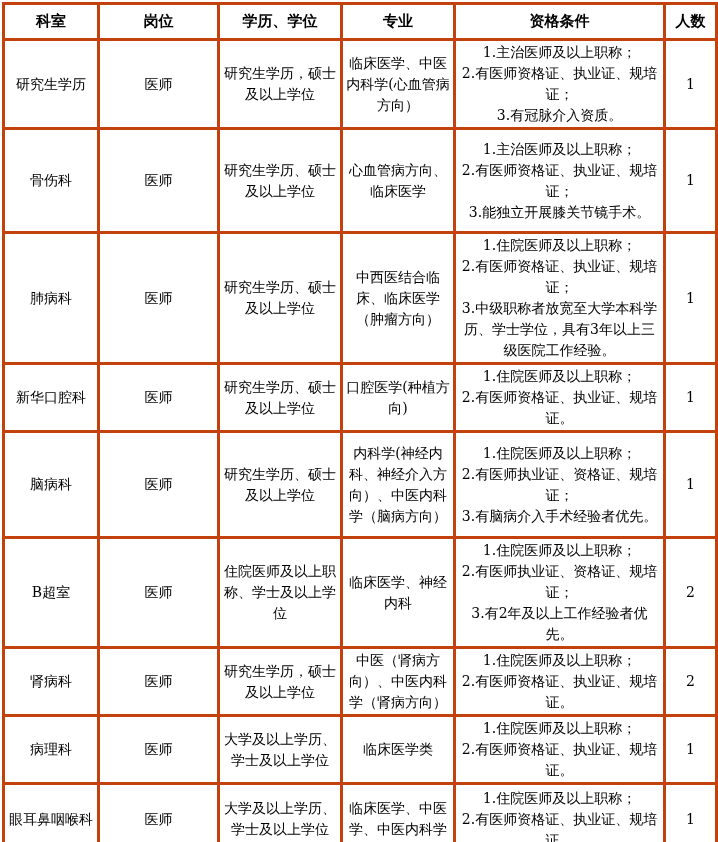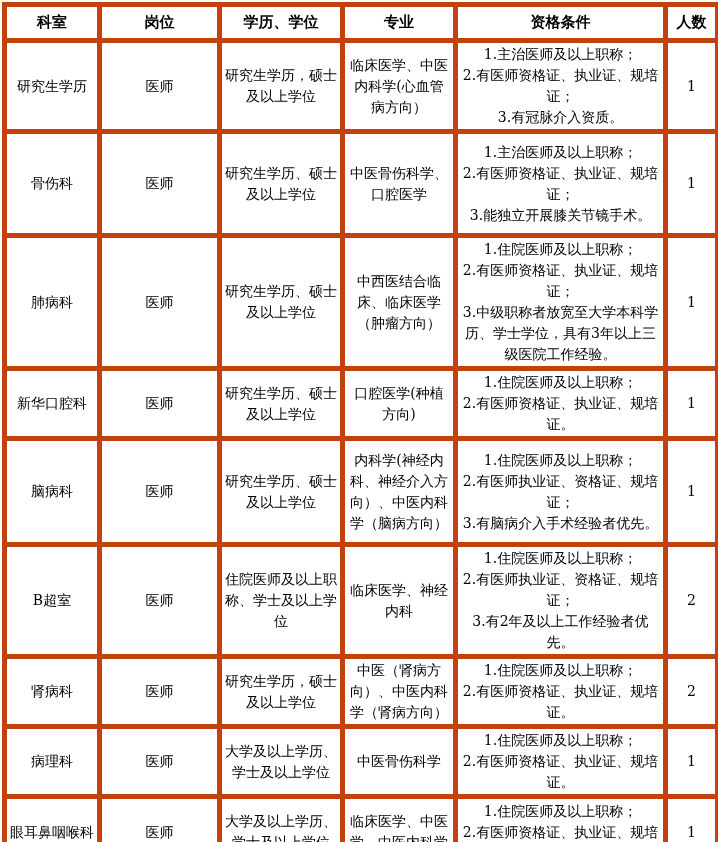--- a/index.html
+++ b/index.html
@@ -19,21 +19,21 @@
   }
   table.recruit {
     border-collapse: collapse;
     table-layout: fixed;
     width: 713px;
     margin: 2px 0 0 2px;
     border: 2px solid #000000;
   }
   table.recruit th,
   table.recruit td {
-    border: 5px solid #c2410c;
+    border: 3px solid #c2410c;
     vertical-align: middle;
     text-align: center;
     font-size: 14px;
     line-height: 21px;
     padding: 1px 3px;
     overflow: hidden;
     word-break: break-all;
   }
   table.recruit th {
     font-weight: bold;
@@ -83,21 +83,21 @@
         <td class="major-left">临床医学、中医内科学(心血管病方向）</td>
         <td class="qual">1.主治医师及以上职称；
 2.有医师资格证、执业证、规培证；
 3.有冠脉介入资质。</td>
         <td class="count">1</td>
       </tr>
       <tr style="height:104px">
         <td>骨伤科</td>
         <td>医师</td>
         <td>研究生学历、硕士及以上学位</td>
-        <td class="major-left">中医骨伤科学、口腔医学</td>
+        <td class="major-left">心血管病方向、临床医学</td>
         <td class="qual">1.主治医师及以上职称；
 2.有医师资格证、执业证、规培证；
 3.能独立开展膝关节镜手术。</td>
         <td class="count">1</td>
       </tr>
       <tr style="height:131px">
         <td>肺病科</td>
         <td>医师</td>
         <td>研究生学历、硕士及以上学位</td>
         <td class="major-left">中西医结合临床、临床医学（肿瘤方向）</td>
@@ -141,21 +141,21 @@
         <td>研究生学历，硕士及以上学位</td>
         <td class="major-left">中医（肾病方向）、中医内科学（肾病方向）</td>
         <td class="qual">1.住院医师及以上职称；
 2.有医师资格证、执业证、规培证。</td>
         <td class="count">2</td>
       </tr>
       <tr style="height:63px">
         <td>病理科</td>
         <td>医师</td>
         <td>大学及以上学历、学士及以上学位</td>
-        <td>中医骨伤科学</td>
+        <td>临床医学类</td>
         <td class="qual">1.住院医师及以上职称；
 2.有医师资格证、执业证、规培证。</td>
         <td class="count">1</td>
       </tr>
       <tr style="height:71px">
         <td>眼耳鼻咽喉科</td>
         <td>医师</td>
         <td>大学及以上学历、学士及以上学位</td>
         <td class="major-left">临床医学、中医学、中医内科学</td>
         <td class="qual">1.住院医师及以上职称；

